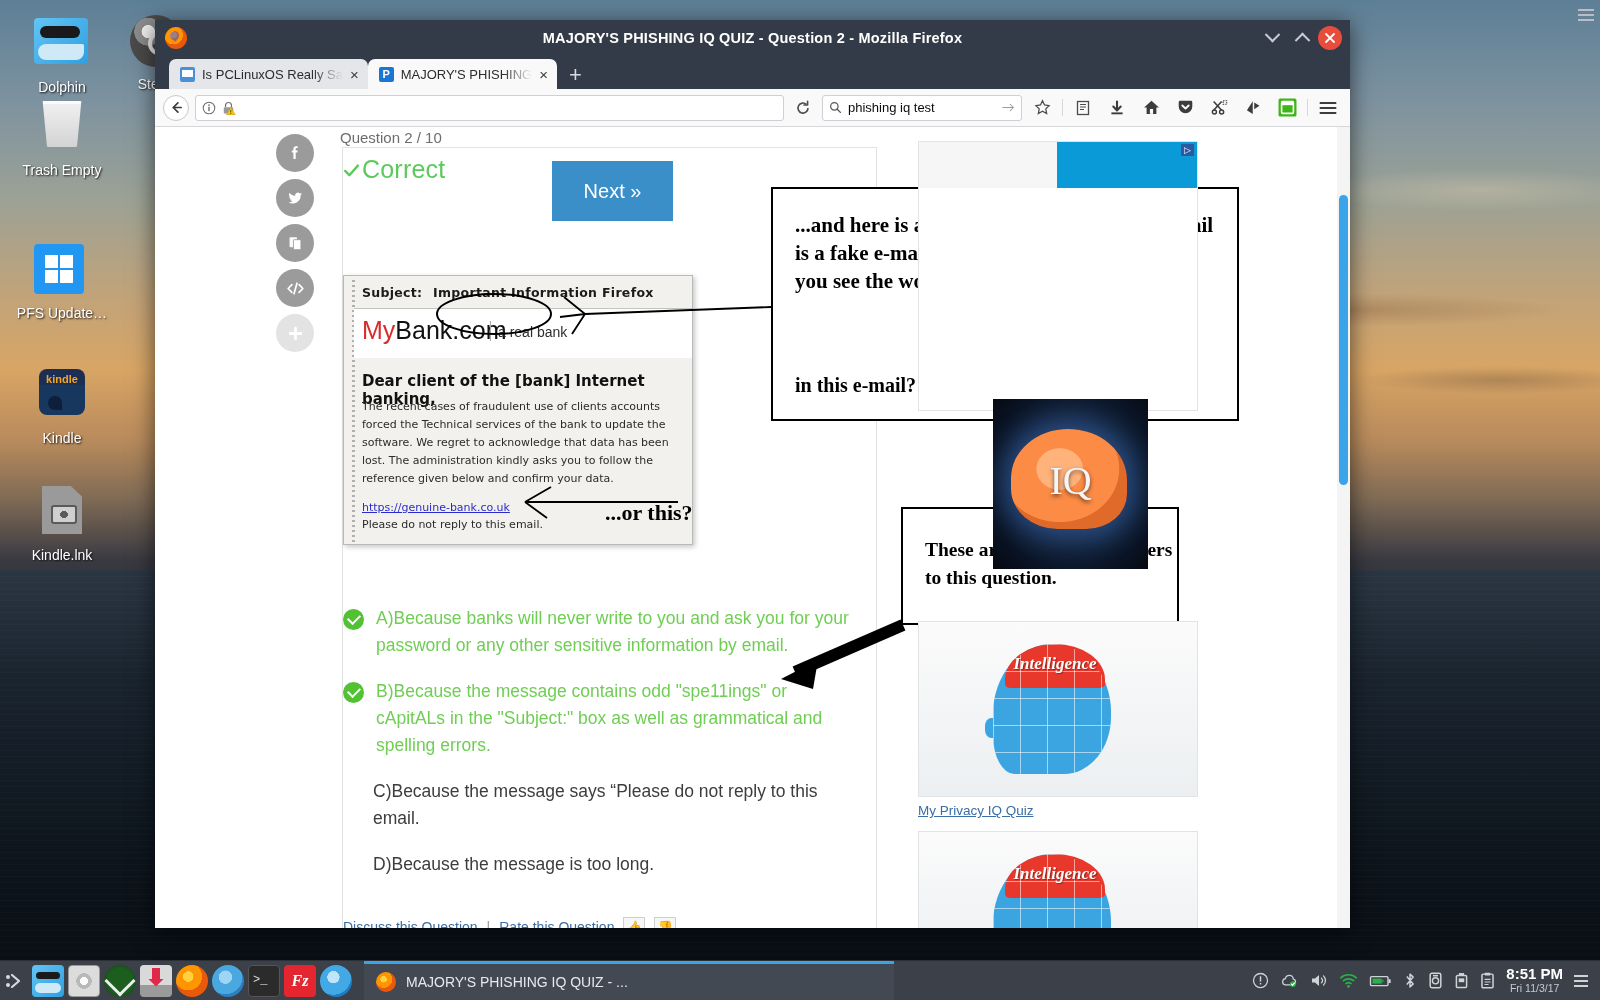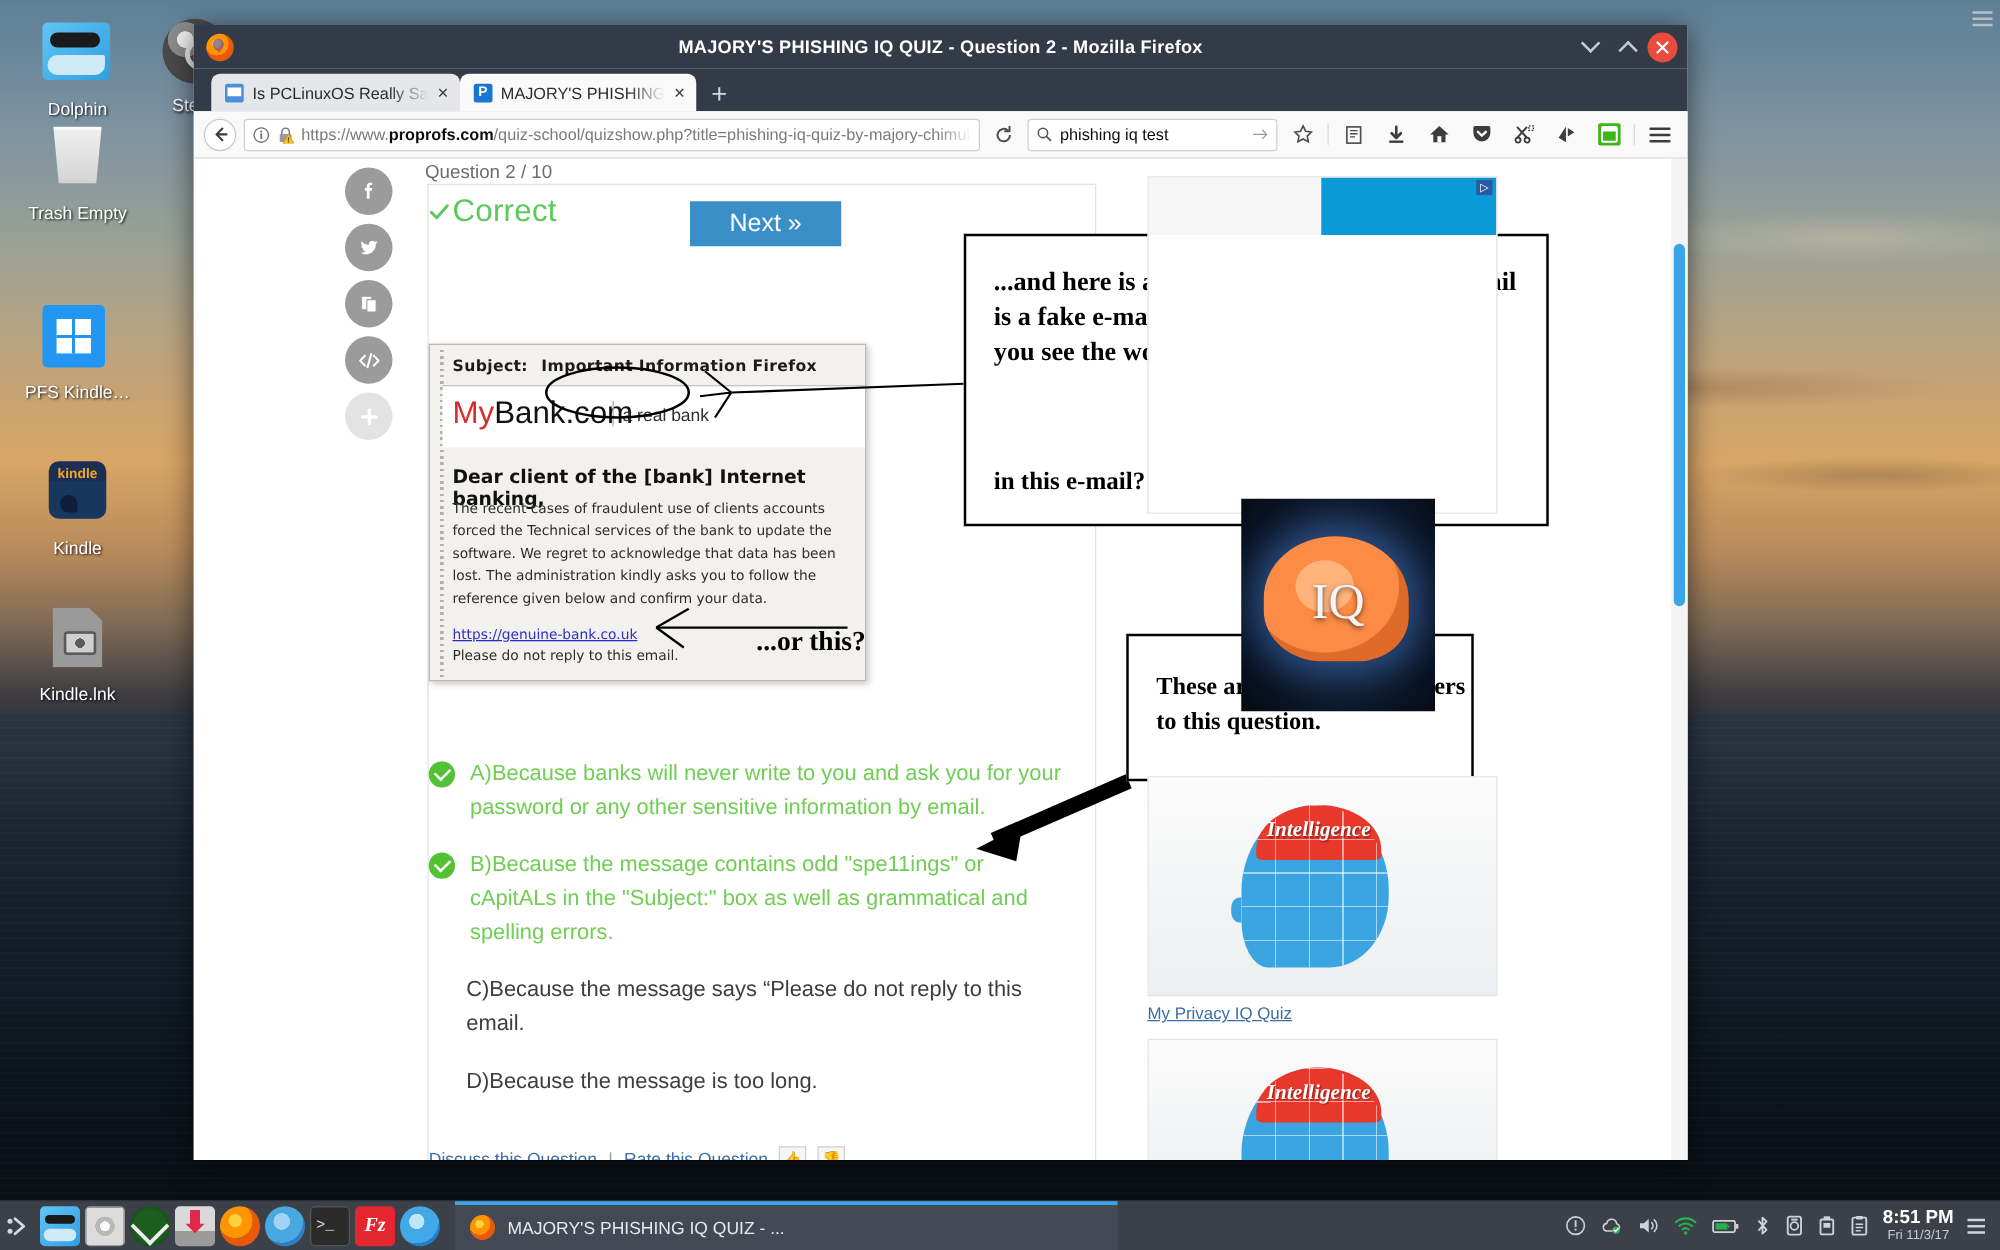--- a/index.html
+++ b/index.html
@@ -240,21 +240,21 @@
   }
   #qcard {
     position: absolute; left: 187px; top: 20px; width: 535px; bottom: 0;
     background: #fff; border: 1px solid #e2e2e2; border-bottom: none;
   }
   #correct {
     position: absolute; left: 188px; top: 28px;
     font-size: 25px; color: #5cc95c; font-weight: normal; letter-spacing: .2px;
   }
   #nextbtn {
-    position: absolute; left: 397px; top: 34px; width: 121px; height: 36px;
+    position: absolute; left: 397px; top: 34px; width: 121px; height: 60px;
     background: #3b8fc9; color: #fff; font-size: 20px;
     display: flex; align-items: center; justify-content: center; cursor: pointer;
     border: none; font-family: "Liberation Sans", sans-serif;
   }
   #qtext {
     position: absolute; left: 188px; top: 94px; width: 500px;
     font-family: "Liberation Serif", serif; font-weight: bold; font-size: 18.5px;
     color: #111;
   }
 
@@ -470,21 +470,21 @@
 <div class="dicon" style="left:0px; top:96px;">
   <div class="glyph">
       <div class="ic-trash"></div>
     </div>
   <div>Trash Empty</div>
 </div>
 <div class="dicon" style="left:0px; top:240px;">
   <div class="glyph">
       <div class="ic-pfs"></div>
     </div>
-  <div>PFS Kindle…</div>
+  <div>PFS Update…</div>
 </div>
 <div class="dicon" style="left:0px; top:364px;">
   <div class="glyph">
       <div class="ic-kindle"></div>
     </div>
   <div>Kindle</div>
 </div>
 <div class="dicon" style="left:0px; top:482px;">
   <div class="glyph">
       <div class="ic-lnk"></div>
@@ -538,21 +538,20 @@
         <circle cx="8" cy="4.8" r=".95" fill="#6d6d70"></circle>
         <rect x="7.2" y="6.6" width="1.6" height="5" fill="#6d6d70"></rect>
       </svg>
       <svg width="15" height="14" viewBox="0 0 16 16">
         <path d="M4.6 7.2 V5.1 a3.4 3.4 0 0 1 6.8 0 V7.2" fill="none" stroke="#6d6d70" stroke-width="1.3"></path>
         <rect x="2.6" y="7" width="10.8" height="7.4" rx="1.1" fill="#9a9a9d"></rect>
         <path d="M10.6 7.2 L15.6 15.6 H5.6 Z" fill="#f5c518" stroke="#c79c0c" stroke-width=".7"></path>
         <rect x="10.1" y="10.2" width="1" height="3" fill="#5a4500"></rect>
         <rect x="10.1" y="13.8" width="1" height="1" fill="#5a4500"></rect>
       </svg>
-      <span id="urltext">https://www.<b>proprofs.com</b>/quiz-school/quizshow.php?title=phishing-iq-quiz-by-majory-chimul</span>
     </div>
     <div id="reloadbtn">
       <svg width="16" height="16" viewBox="0 0 16 16">
         <path d="M13 8a5 5 0 1 1-1.6-3.6" fill="none" stroke="#4c4c4f" stroke-width="1.6"></path>
         <path d="M12.6 1.4 V5 H9" fill="none" stroke="#4c4c4f" stroke-width="1.6" stroke-linecap="round" stroke-linejoin="round"></path>
       </svg>
     </div>
     <div id="searchbar">
       <svg width="13" height="13" viewBox="0 0 16 16">
         <circle cx="6.6" cy="6.6" r="4.6" fill="none" stroke="#555" stroke-width="1.5"></circle>

